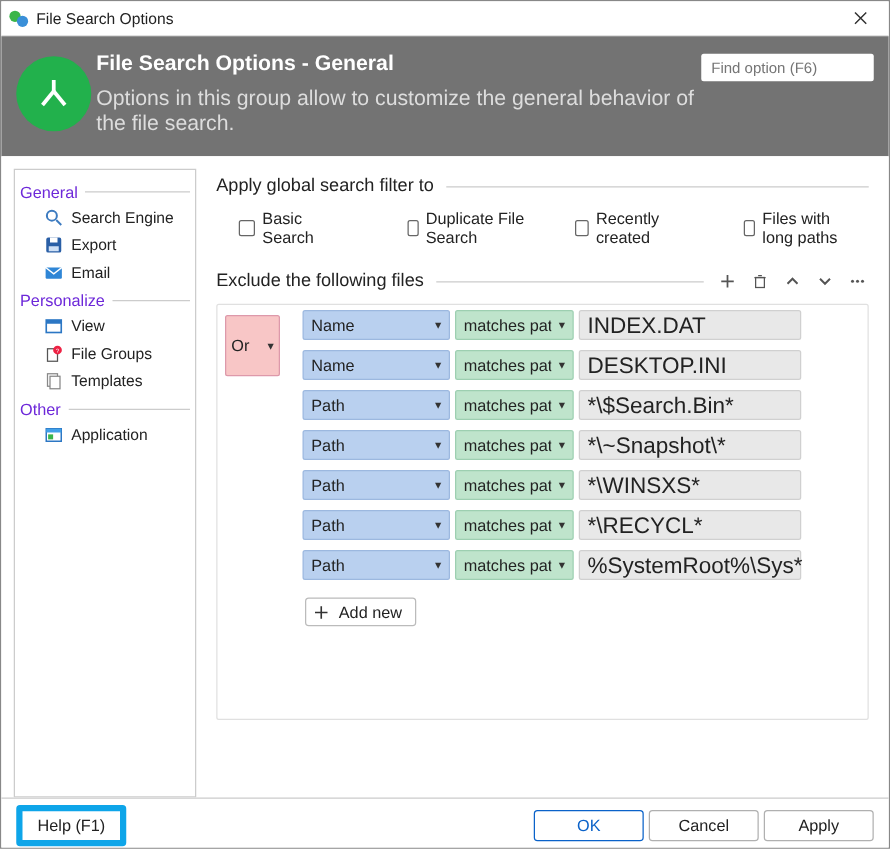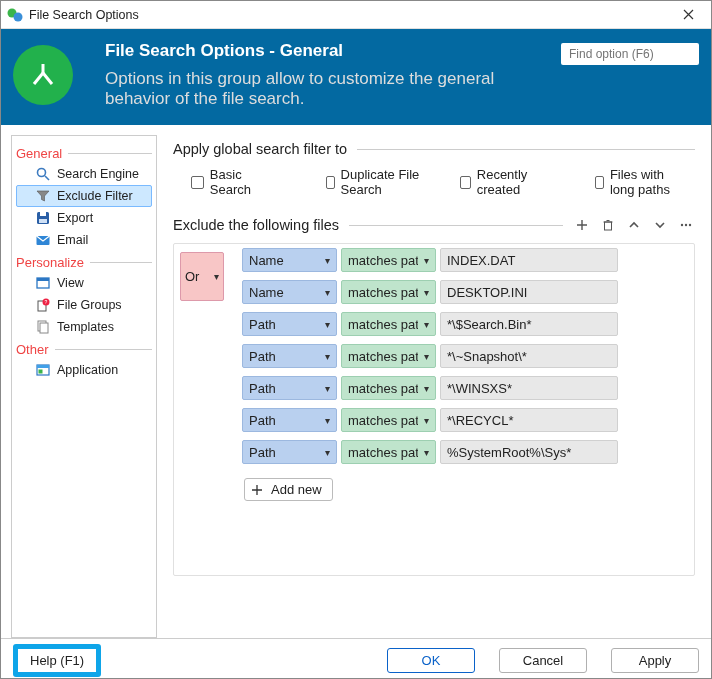--- a/index.html
+++ b/index.html
@@ -6,62 +6,62 @@
   html, body { margin:0; padding:0; font-family: "Segoe UI", Arial, sans-serif; font-size:13px; color:#222; }
   body { width:712px; height:679px; overflow:hidden; background:#fff; border:1px solid #888;}
 
   
   .titlebar { height:28px; background:#fff; display:flex; align-items:center; padding:0 2px 0 6px; border-bottom:1px solid #e0e0e0;}
   .titlebar .app-icon { width:16px; height:16px; margin-right:6px; position:relative;}
   .titlebar .title { flex:1; font-size:12.5px; color:#222; }
   .titlebar .close { width:42px; height:28px; display:flex; align-items:center; justify-content:center; }
 
   
-  .header-band { background:#0369a1; color:#fff; padding:12px 12px 16px 12px; display:flex; align-items:flex-start; gap:32px; }
+  .header-band { background:#737373; color:#fff; padding:12px 12px 16px 12px; display:flex; align-items:flex-start; gap:4px; }
   .header-icon { width:60px; height:60px; border-radius:50%; background:#22b14c; display:flex; align-items:center; justify-content:center; flex-shrink:0; margin-top:4px;}
   .header-text { flex:1; }
   .header-title { font-size:17px; font-weight:600; margin-bottom:8px; }
   .header-desc { font-size:17px; color:#ddd; }
   .header-search { display:flex; align-items:center; width:138px; height:22px; background:#fff; border-radius:2px; padding:0 6px; margin-top:2px; }
   .header-search input { flex:1; border:none; outline:none; font-size:12px; color:#555; background:transparent; }
 
   
   .body-area { display:flex; height:calc(100% - 28px - 92px - 44px); background:#fff; padding:10px 10px 0 10px; gap:10px; }
   .nav { width:146px; border:1px solid #ccc; background:#fff; padding:6px 4px; }
-  .nav-heading { display:flex; align-items:center; font-size:13px; color:#ef4444; margin:4px 0 2px 0;}
+  .nav-heading { display:flex; align-items:center; font-size:13px; color:#6d28d9; margin:4px 0 2px 0;}
   .nav-heading .line { flex:1; height:1px; background:#ccc; margin-left:6px; }
   .nav-item { display:flex; align-items:center; gap:6px; padding:2px 4px 2px 18px; font-size:12.5px; cursor:pointer; border:1px solid transparent; border-radius:2px;}
   .nav-item.selected { background:#cde8ff; border:1px solid #7abaff; }
   .nav-icon { width:16px; height:16px; display:flex; align-items:center; justify-content:center; flex-shrink:0;}
 
   .main { flex:1; padding:2px 6px 6px 6px; overflow:hidden;}
   .section-heading { display:flex; align-items:center; font-size:14.5px; color:#222; margin:4px 0 10px 0;}
   .section-heading .line { flex:1; height:1px; background:#ccc; margin-left:10px; }
   .section-heading .toolbar { display:flex; gap:10px; margin-left:12px; color:#555; }
   .section-heading .toolbar span { cursor:pointer; width:16px; text-align:center;}
 
   .checkgrid { display:grid; grid-template-columns:1fr 1fr 1fr 1fr; gap:6px 40px; padding:0 6px 0 18px; margin-bottom:20px;}
   .chk { display:flex; align-items:center; gap:6px; font-size:13px;}
   .chk .box { width:13px; height:13px; border:1px solid #666; border-radius:2px; background:#fff;}
 
   .rules { border:1px solid #e0e0e0; border-radius:2px; min-height:280px; padding-bottom:70px;}
   .rules table { border-collapse:separate; border-spacing:0; }
   .rules td { padding:4px 2px; vertical-align:top;}
   .or-cell { background:#f8c6c6; border:1px solid #d9a; width:44px; padding:16px 4px; display:flex; align-items:center; justify-content:space-between; font-size:13px; border-radius:2px; margin:4px;}
-  .field-sel { background:#b9d0ef; border:1px solid #9cb8df; width:95px; height:24px; display:flex; align-items:center; justify-content:space-between; padding:0 6px; font-size:13px; border-radius:2px;}
+  .field-sel { background:#b9d0ef; border:1px solid #9cb8df; width:118px; height:24px; display:flex; align-items:center; justify-content:space-between; padding:0 6px; font-size:13px; border-radius:2px;}
   .op-sel { background:#bfe4cc; border:1px solid #9dcfb1; width:95px; height:24px; display:flex; align-items:center; justify-content:space-between; padding:0 6px; font-size:13px; border-radius:2px; white-space:nowrap; overflow:hidden;}
-  .val-inp { background:#e8e8e8; border:1px solid #d0d0d0; width:178px; height:24px; padding:0 6px; font-size:13px; border-radius:2px; display:flex; align-items:center;}
+  .val-inp { background:#e8e8e8; border:1px solid #d0d0d0; width:178px; height:24px; padding:0 6px; font-size:18px; border-radius:2px; display:flex; align-items:center;}
   .caret { font-size:10px; color:#333; }
   .addnew { margin-left:2px; margin-top:6px; background:#fff; border:1px solid #bbb; border-radius:3px; padding:3px 10px 3px 6px; font-size:13px; display:inline-flex; align-items:center; gap:8px; cursor:pointer;}
 
   
   .footer { height:44px; border-top:1px solid #ccc; display:flex; align-items:center; padding:0 12px; background:#fff;}
   .footer .help { border:5px solid #0ea5e9; border-radius:3px; padding:4px 12px; font-size:13px; cursor:pointer; background:#fff;}
   .footer .spacer { flex:1; }
-  .footer .btn { border:1px solid #b0b0b0; border-radius:3px; padding:4px 0; width:88px; text-align:center; font-size:13px; margin-left:24px; cursor:pointer; background:#fff;}
+  .footer .btn { border:1px solid #b0b0b0; border-radius:3px; padding:4px 0; width:88px; text-align:center; font-size:13px; margin-left:4px; cursor:pointer; background:#fff;}
   .footer .btn.primary { border-color:#0a62c9; color:#0a62c9; }
 
   svg { display:block; }
 </style>
 </head>
 <body>
 
 <div class="titlebar">
   <div class="app-icon">
     <svg width="16" height="16">
@@ -105,28 +105,20 @@
         <span class="line"></span>
       </div>
     <div class="nav-item">
       <span class="nav-icon">
           <svg width="16" height="16">
             <circle cx="6.5" cy="6.5" r="4" stroke="#3d7bc0" stroke-width="1.6" fill="none"></circle>
             <path d="M10 10 L14 14" stroke="#3d7bc0" stroke-width="1.6"></path>
           </svg>
         </span>
       <span>Search Engine</span>
-    </div>
-    <div class="nav-item selected">
-      <span class="nav-icon">
-          <svg width="16" height="16">
-            <path d="M2 3 h12 l-4.5 5 v5 l-3 -1.5 v-3.5 z" fill="#888" stroke="#555" stroke-width="0.6"></path>
-          </svg>
-        </span>
-      <span>Exclude Filter</span>
     </div>
     <div class="nav-item">
       <span class="nav-icon">
           <svg width="16" height="16">
             <rect x="2" y="2" width="12" height="12" rx="1.5" fill="#2a5fa6"></rect>
             <rect x="5" y="2" width="6" height="4" fill="#fff"></rect>
             <rect x="4" y="9" width="8" height="4" fill="#cfe0f5"></rect>
           </svg>
         </span>
       <span>Export</span>

